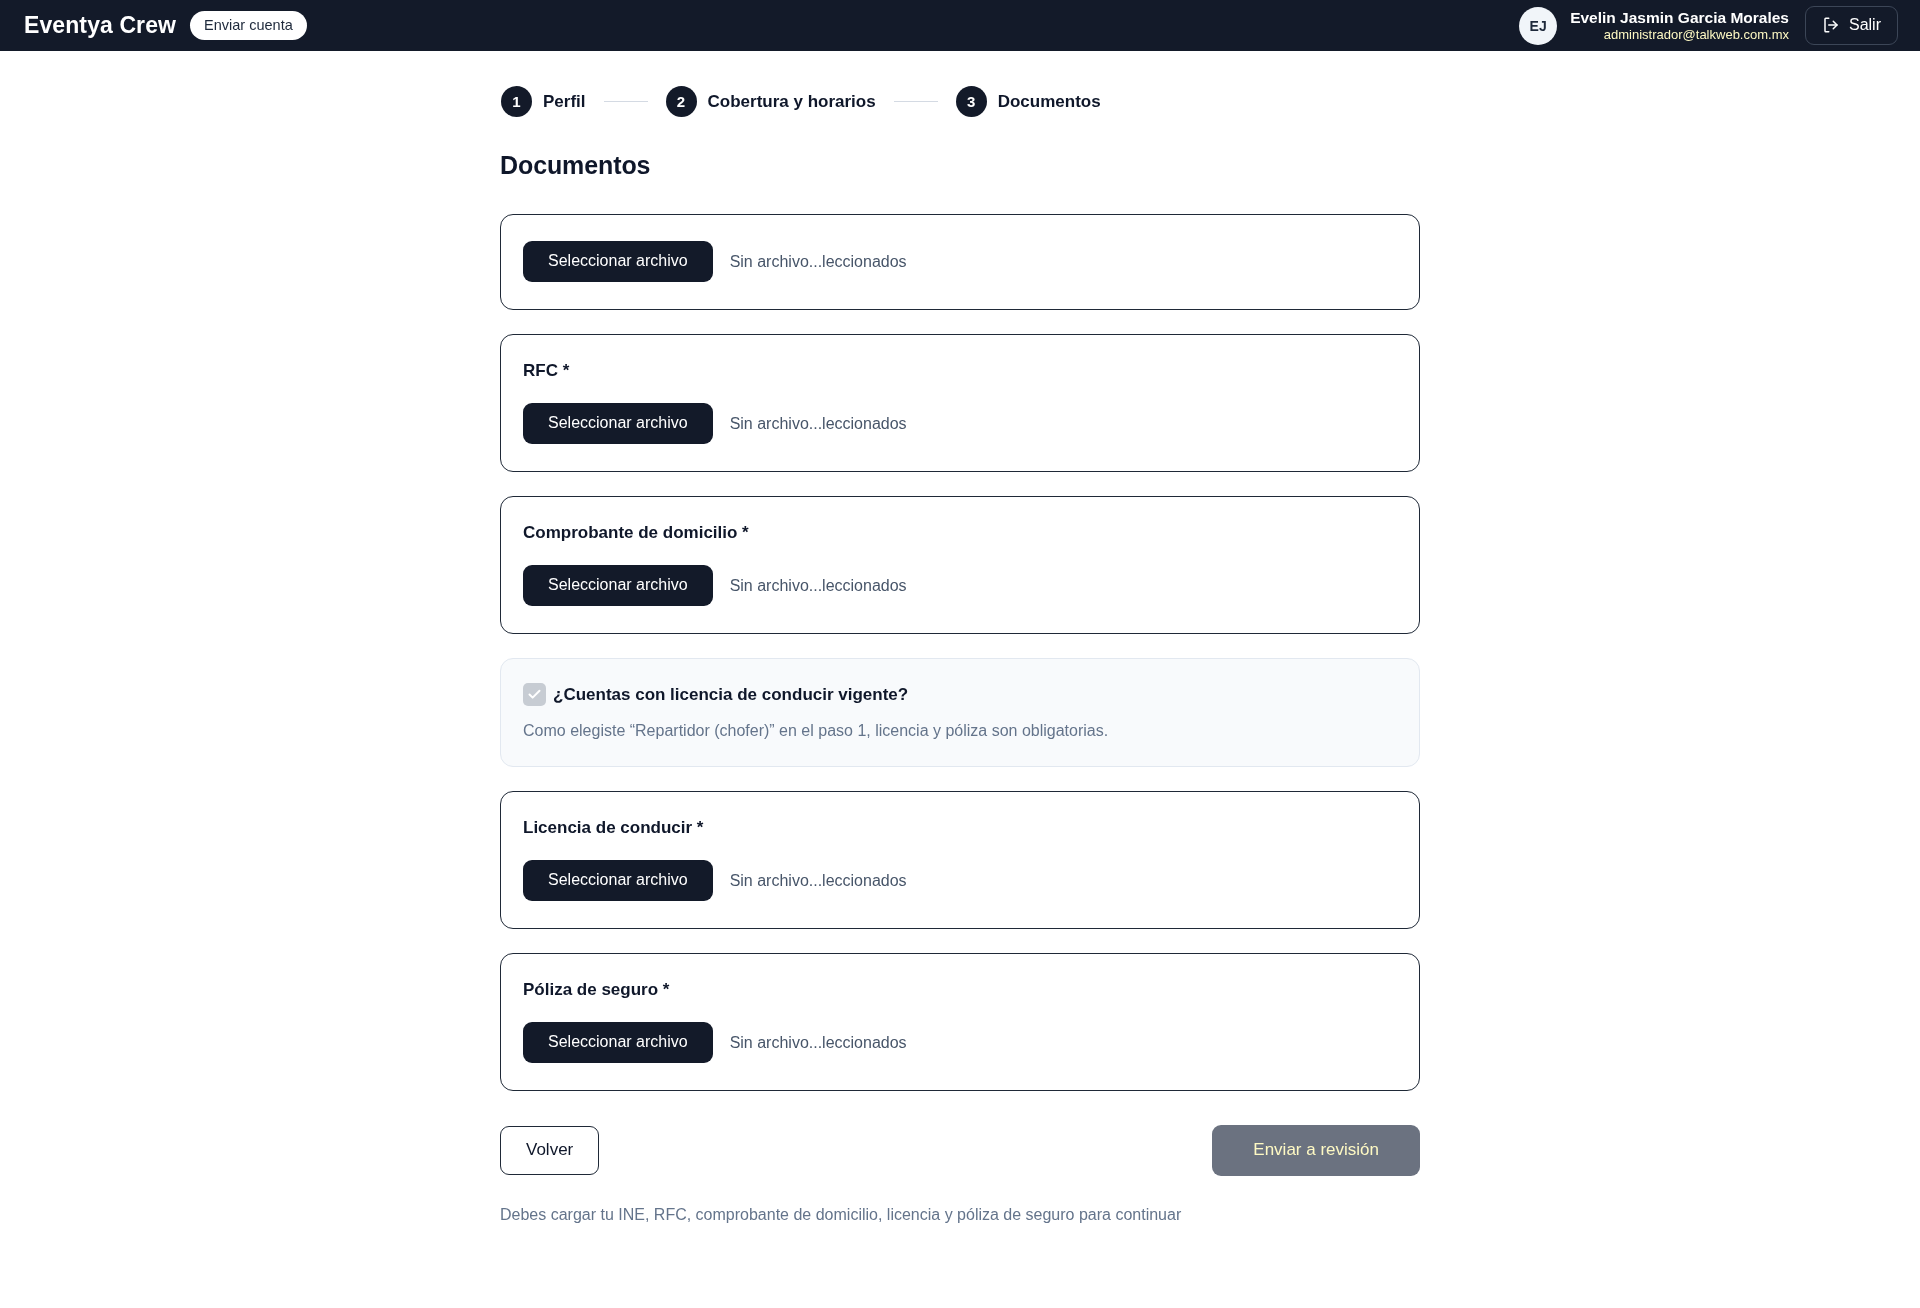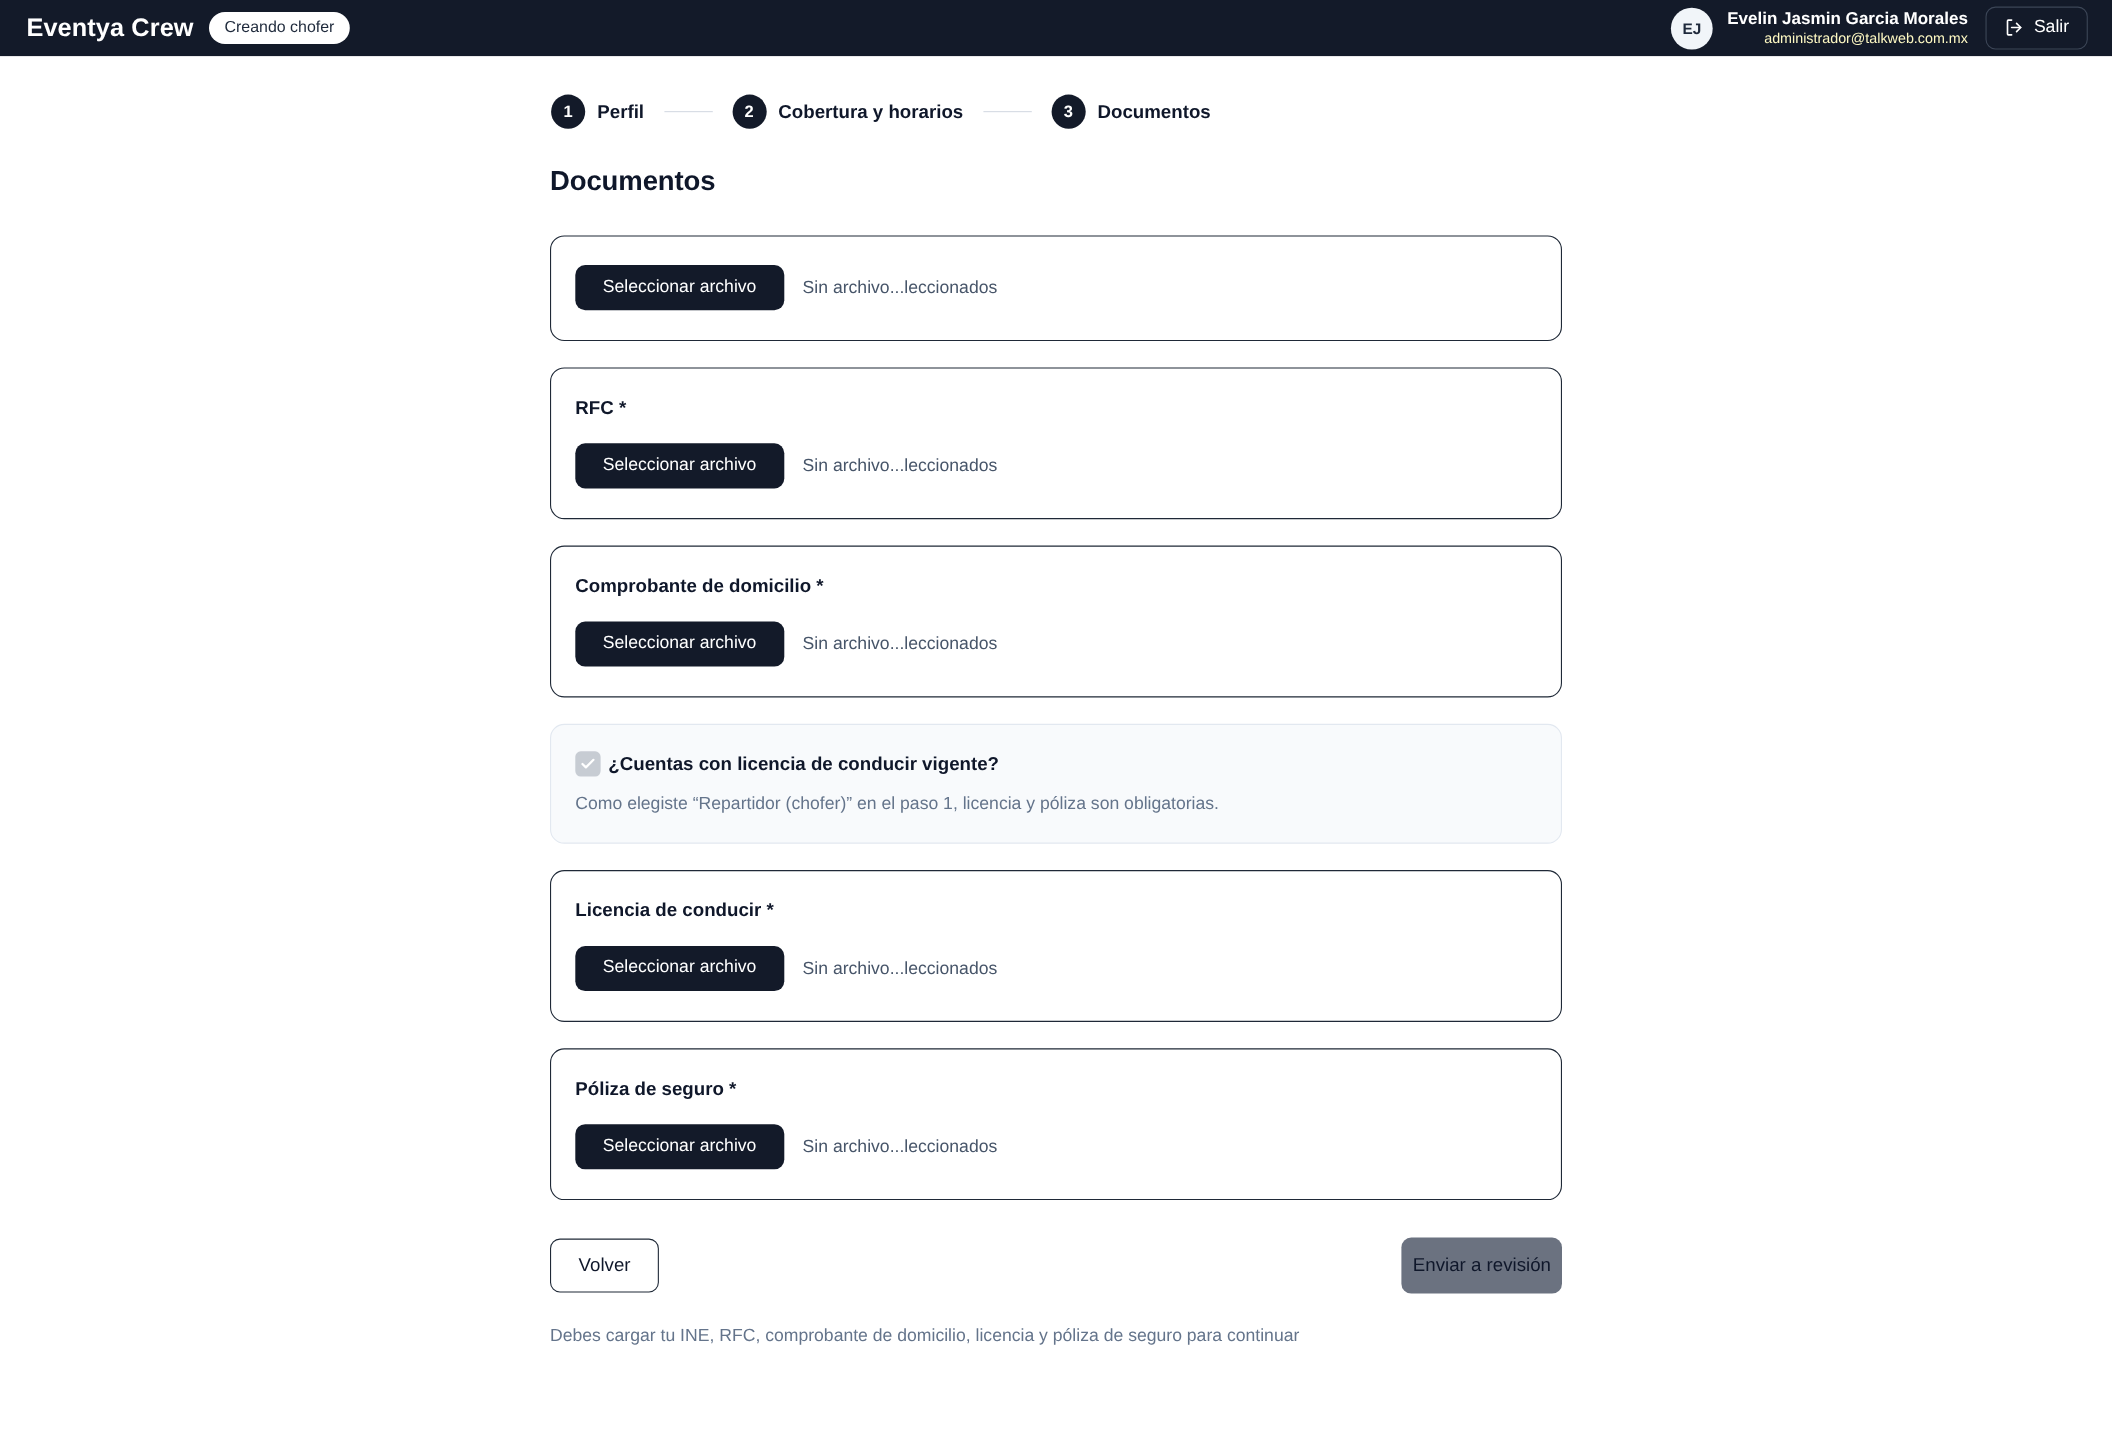--- a/index.html
+++ b/index.html
@@ -270,38 +270,38 @@
     padding: 13px 25px 14px;
     cursor: pointer;
   }
 
   .submit-btn {
     background: #6b7280;
     border: none;
     border-radius: 9px;
     font-family: inherit;
     font-size: 17px;
-    color: #0f172a;
-    padding: 15px 10px 16px;
+    color: #fef9c3;
+    padding: 15px 41px 16px;
     cursor: not-allowed;
   }
 
   .footer-hint {
     font-size: 16px;
     color: #64748b;
     margin-top: 30px;
   }
 </style>
 </head>
 <body>
 
 <header class="topbar">
   <div class="brand-group">
     <span class="brand-title">Eventya Crew</span>
-    <span class="brand-badge">Creando chofer</span>
+    <span class="brand-badge">Enviar cuenta</span>
   </div>
 
   <div class="user-group">
     <div class="user-id">
       <span class="avatar">EJ</span>
       <span class="user-text">
         <span class="user-name">Evelin Jasmin Garcia Morales</span>
         <span class="user-mail">administrador@talkweb.com.mx</span>
       </span>
     </div>

